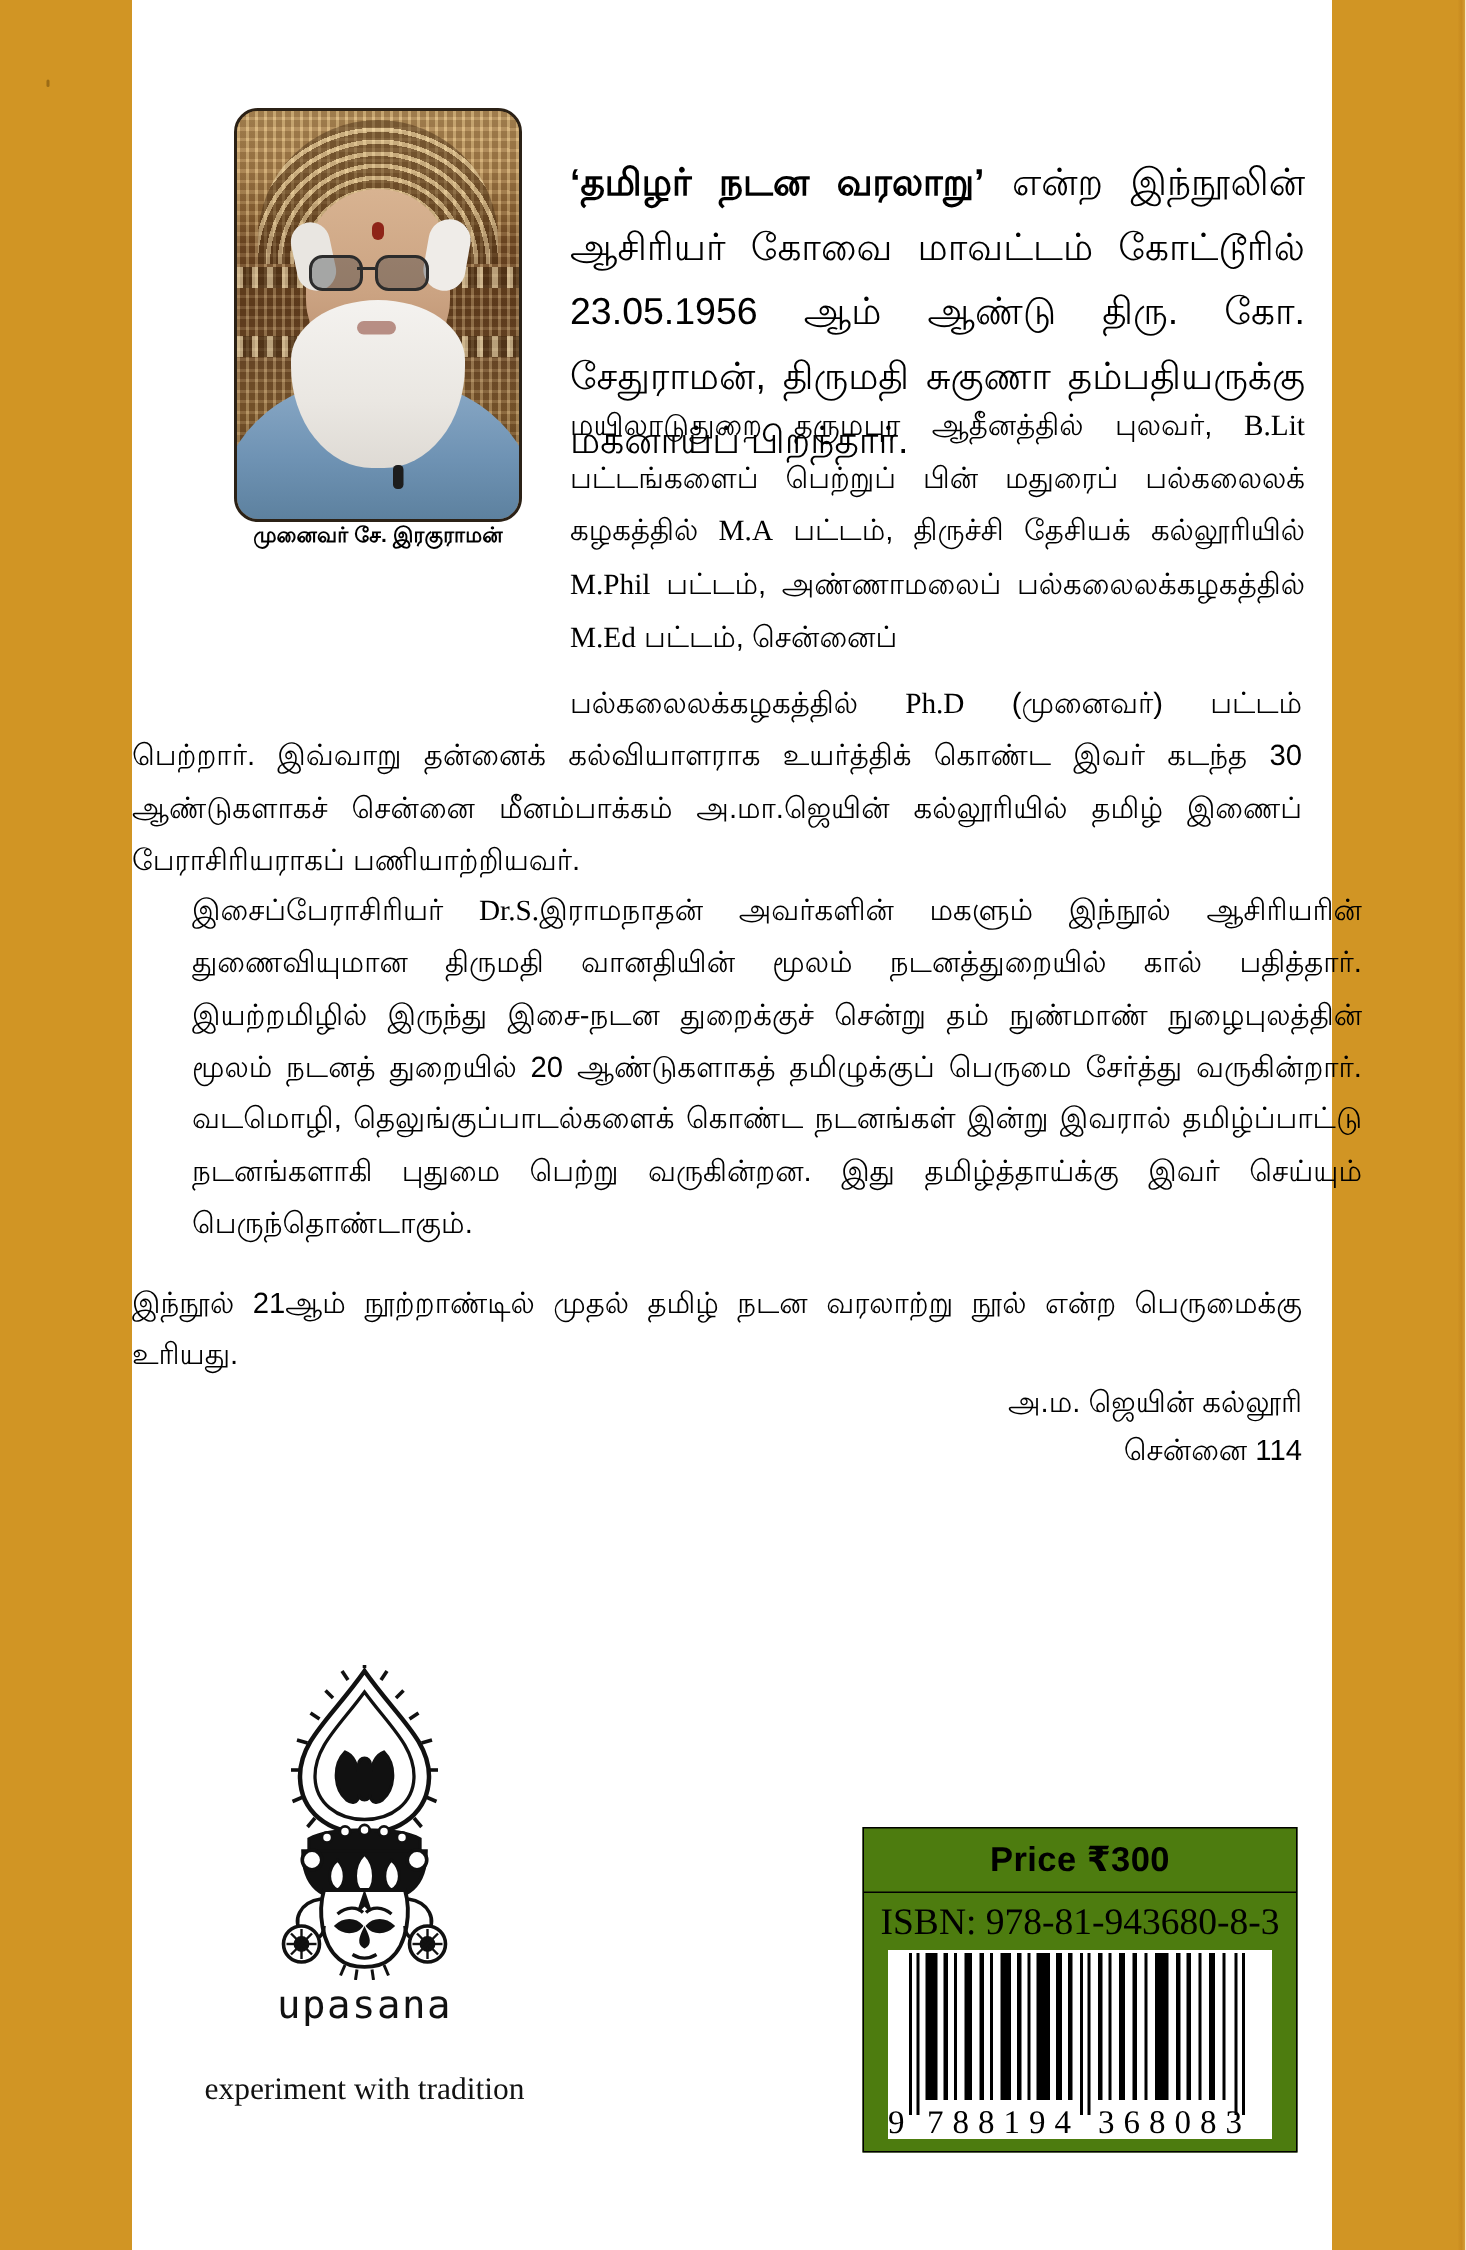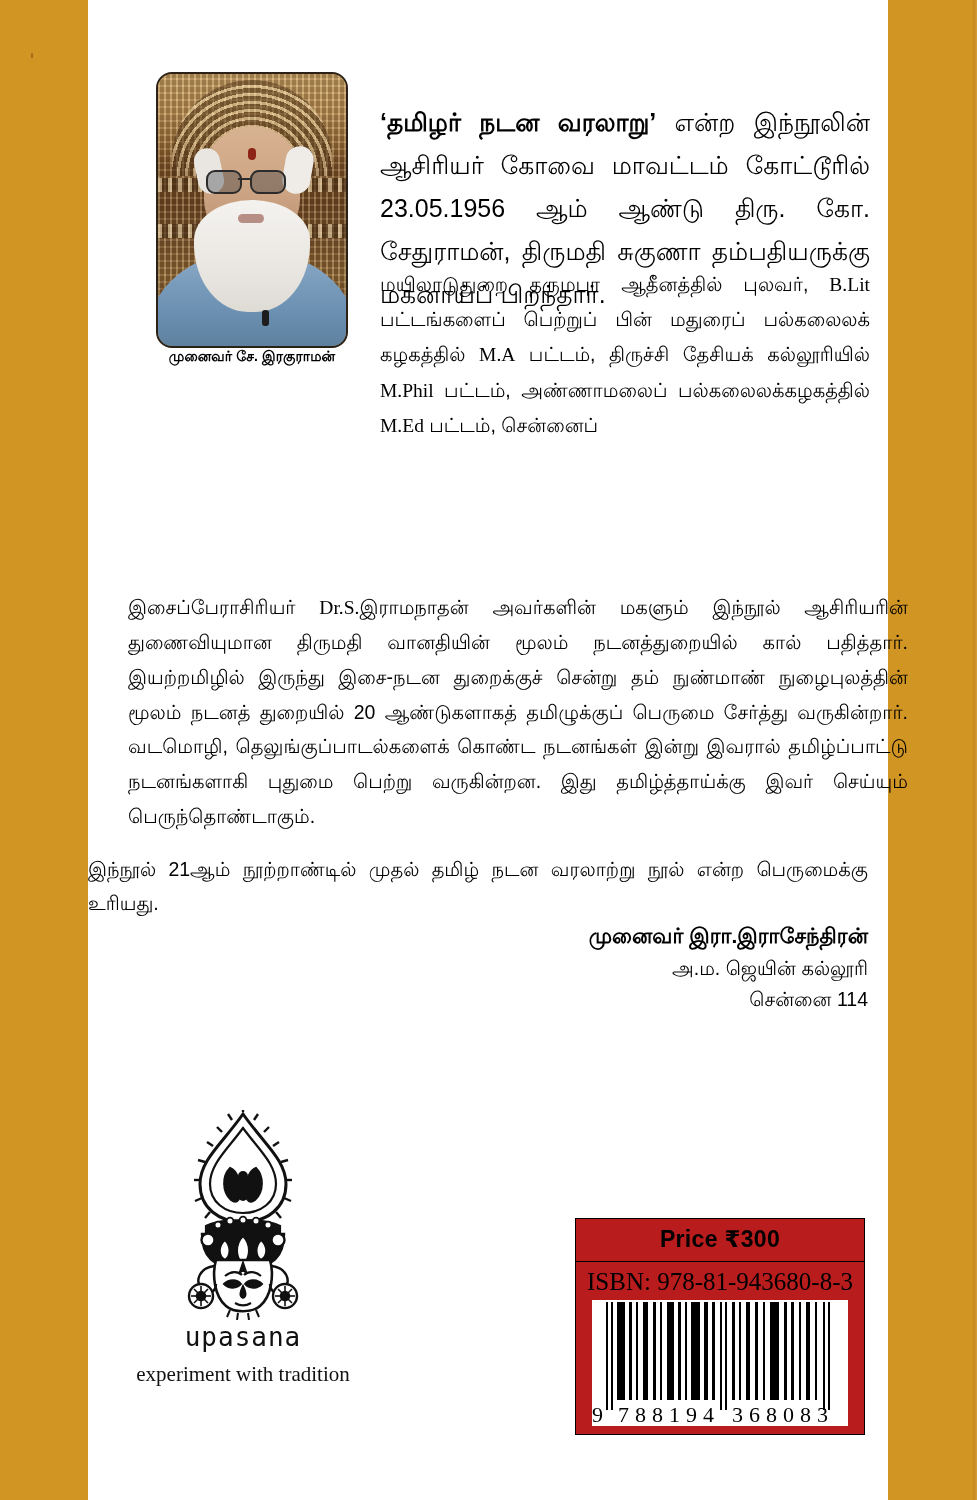--- a/index.html
+++ b/index.html
@@ -259,33 +259,33 @@
   }
   .logo-mark { width: 150px; height: 210px; margin: 0 auto; display: block; }
   .logo-word {
     margin-top: 2px;
     font-size: 26px;
     letter-spacing: 1px;
     color: #111;
     font-family: "DejaVu Sans Mono", monospace;
   }
   .logo-tag {
-    margin-top: 10px;
+    margin-top: 28px;
     font-size: 21px;
     color: #111;
     font-family: "Liberation Serif", "DejaVu Serif", serif;
   }
 
   
   .isbn-box {
     position: absolute;
     left: 487px; top: 1218px;
     width: 288px;
     border: 1.5px solid #000;
-    background: #b91c1c;
+    background: #4d7c0f;
   }
   .price-row {
     border-bottom: 1.5px solid #000;
     text-align: center;
     padding: 7px 0 8px;
     font-size: 23px;
     font-weight: 700;
     letter-spacing: .3px;
   }
   .isbn-row {
@@ -338,29 +338,31 @@
 
       <p class="intro-para">
         <span class="bold">‘தமிழர் நடன வரலாறு’</span><span> என்ற இந்நூலின் ஆசிரியர் கோவை மாவட்டம் கோட்டூரில் 23.05.1956 ஆம் ஆண்டு திரு. கோ. சேதுராமன், திருமதி சுகுணா தம்பதியருக்கு மகனாய்ப் பிறந்தார்.</span>
       </p>
 
       <p class="qual-para">
         <span>மயிலாடுதுறை தருமபுர ஆதீனத்தில் புலவர், </span><span class="rom">B.Lit</span><span> பட்டங்களைப் பெற்றுப் பின் மதுரைப் பல்கலைலக் கழகத்தில் </span><span class="rom">M.A</span><span> பட்டம், திருச்சி தேசியக் கல்லூரியில் </span><span class="rom">M.Phil</span><span> பட்டம், அண்ணாமலைப் பல்கலைலக்கழகத்தில் </span><span class="rom">M.Ed</span><span> பட்டம், சென்னைப்</span>
       </p>
     </div>
 
+    <p class="qual-tail">
+      <span>பல்கலைலக்கழகத்தில் </span><span class="rom">Ph.D</span><span> (முனைவர்) பட்டம் பெற்றார். இவ்வாறு தன்னைக் கல்வியாளராக உயர்த்திக் கொண்ட இவர் கடந்த 30 ஆண்டுகளாகச் சென்னை மீனம்பாக்கம் அ.மா.ஜெயின் கல்லூரியில் தமிழ் இணைப் பேராசிரியராகப் பணியாற்றியவர்.</span>
+    </p>
 
     <p class="body-para p-career">
       <span>இசைப்பேராசிரியர் </span><span class="rom">Dr.S.</span><span>இராமநாதன் அவர்களின் மகளும் இந்நூல் ஆசிரியரின் துணைவியுமான திருமதி வானதியின் மூலம் நடனத்துறையில் கால் பதித்தார். இயற்றமிழில் இருந்து இசை-நடன துறைக்குச் சென்று தம் நுண்மாண் நுழைபுலத்தின் மூலம் நடனத் துறையில் 20 ஆண்டுகளாகத் தமிழுக்குப் பெருமை சேர்த்து வருகின்றார். வடமொழி, தெலுங்குப்பாடல்களைக் கொண்ட நடனங்கள் இன்று இவரால் தமிழ்ப்பாட்டு நடனங்களாகி புதுமை பெற்று வருகின்றன. இது தமிழ்த்தாய்க்கு இவர் செய்யும் பெருந்தொண்டாகும்.</span>
     </p>
 
     <p class="body-para p-final">இந்நூல் 21ஆம் நூற்றாண்டில் முதல் தமிழ் நடன வரலாற்று நூல் என்ற பெருமைக்கு உரியது.</p>
 
     <div class="signature">
-      <div class="sig-name">முனைவர் இரா.இராசேந்திரன்</div>
       <div class="sig-line">அ.ம. ஜெயின் கல்லூரி</div>
       <div class="sig-line">சென்னை 114</div>
     </div>
 
     <div class="publisher">
       <svg class="logo-mark" viewBox="0 0 150 210">
         <g fill="#111" stroke="#111">
 
           <path d="M75 4 C 96 34, 118 50, 118 74 C 118 98, 99 112, 75 112 C 51 112, 32 98, 32 74 C 32 50, 54 34, 75 4 Z" fill="none" stroke-width="3"></path>
 

